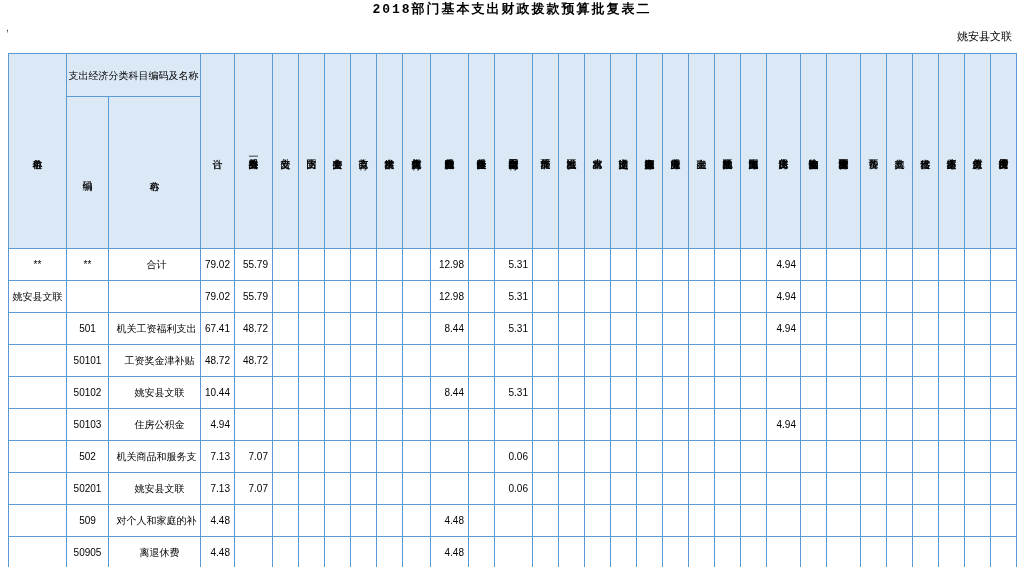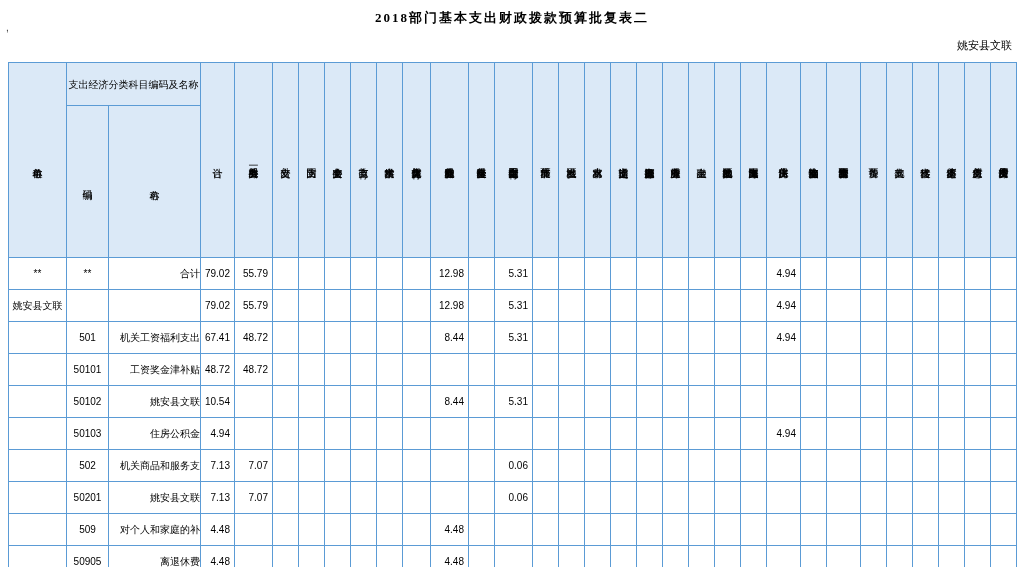--- a/index.html
+++ b/index.html
@@ -10,22 +10,22 @@
     font-size:11px;color:#000;
     overflow:hidden;
   }
   .page{position:relative;width:1024px;height:567px;}
 
   .title{
     text-align:center;
     font-size:13px;
     font-weight:bold;
     letter-spacing:2px;
-    padding-top:9px;
-    font-family:Liberation Serif, serif;
+    padding-top:0;
+    font-family:Liberation Mono, monospace;
   }
   .corner-mark{
     position:absolute;left:6px;top:22px;font-size:10px;color:#333;
   }
   .meta{
     text-align:right;
     padding-right:12px;
     font-size:11px;
     line-height:17px;
     margin-top:10px;
@@ -65,21 +65,21 @@
   }
   .hdr.horiz{
     line-height:13px;
     padding:2px 1px;
   }
 
   
   .cell{height:31px;background:#ffffff;}
   .cell.num{text-align:right;padding-right:4px;}
   .cell.code{text-align:center;}
-  .cell.name{text-align:right;padding-left:4px;}
+  .cell.name{text-align:center;padding-left:4px;}
   .cell.name.ind1{padding-left:10px;}
   .cell.unit{text-align:center;font-weight:normal;}
 </style>
 </head>
 <body>
 
 <div class="page">
 
   <div class="corner-mark">,</div>
 
@@ -297,21 +297,21 @@
           <td class="cell num"></td>
           <td class="cell num"></td>
           <td class="cell num"></td>
           <td class="cell num"></td>
           <td class="cell num"></td>
         </tr>
         <tr>
           <td class="cell unit"></td>
           <td class="cell code">50102</td>
           <td class="cell name ind1">姚安县文联</td>
-          <td class="cell num">10.54</td>
+          <td class="cell num">10.44</td>
           <td class="cell num"></td>
           <td class="cell num"></td>
           <td class="cell num"></td>
           <td class="cell num"></td>
           <td class="cell num"></td>
           <td class="cell num"></td>
           <td class="cell num"></td>
           <td class="cell num">8.44</td>
           <td class="cell num"></td>
           <td class="cell num">5.31</td>

